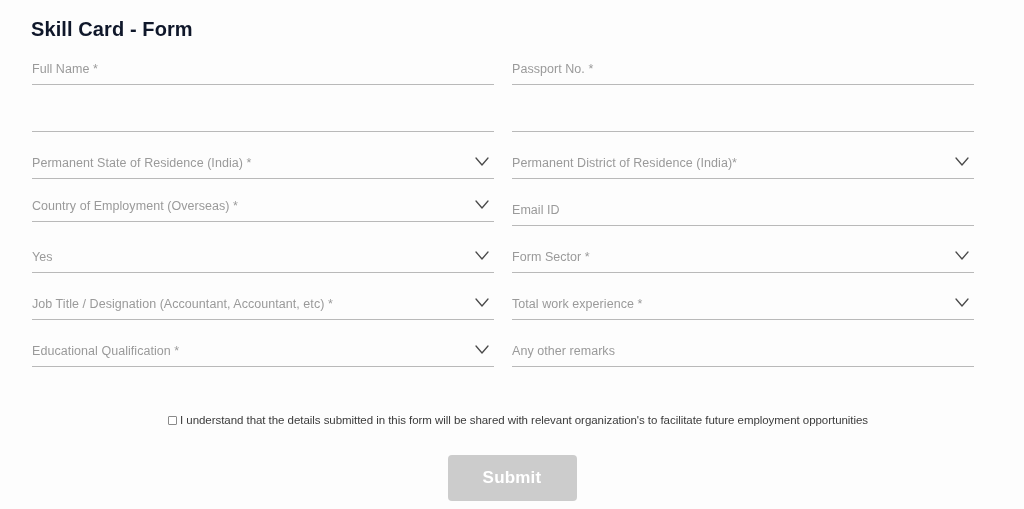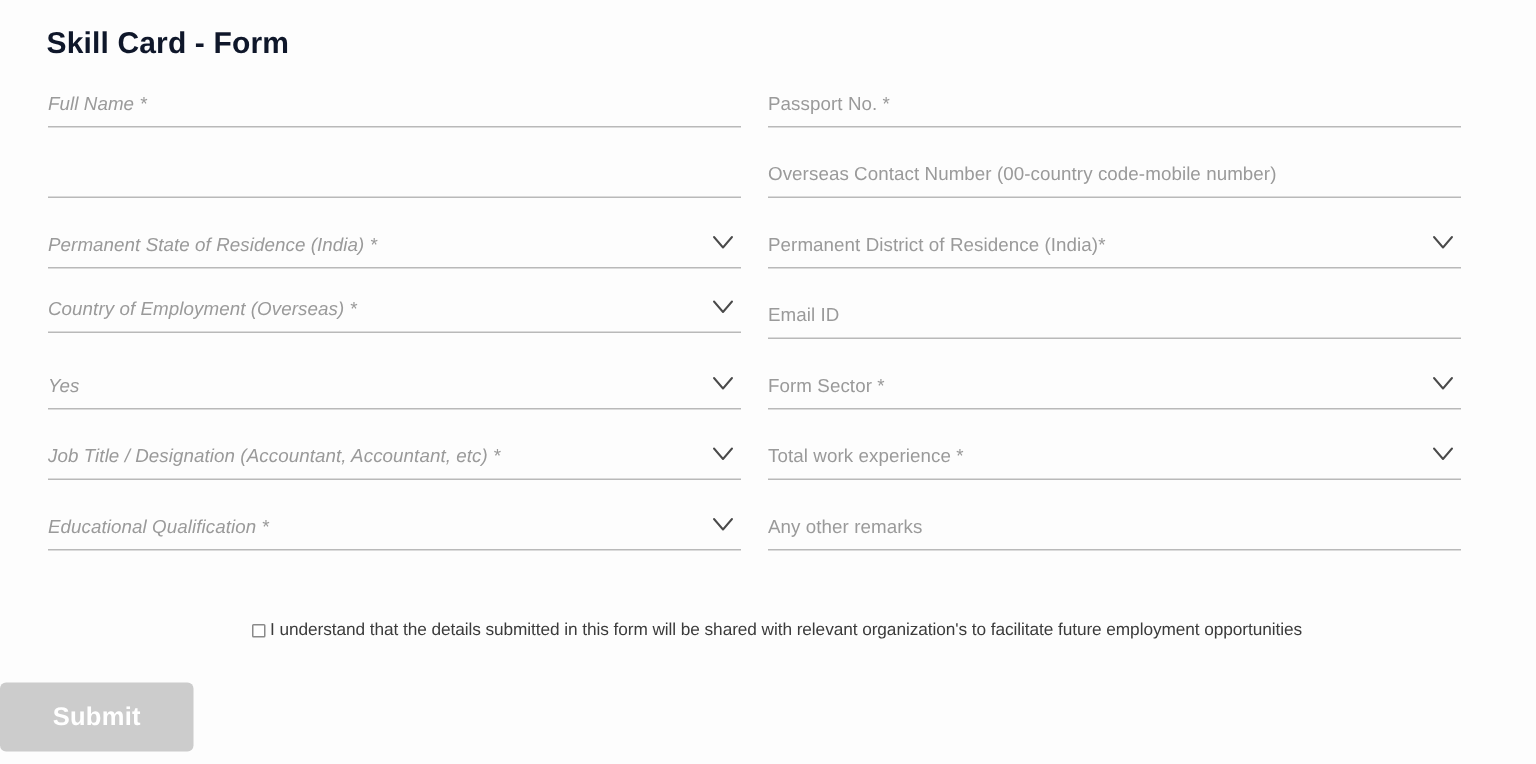--- a/index.html
+++ b/index.html
@@ -35,21 +35,20 @@
     top: 55px;
     width: 1024px;
   }
   .field {
     position: absolute;
     height: 30px;
   }
   .field.col-left {
     left: 32px;
     width: 462px;
-    font-style: italic;
   }
   .field.col-right {
     left: 512px;
     width: 462px;
   }
   .field-label {
     position: absolute;
     left: 0;
     top: 7px;
     font-size: 12.5px;
@@ -99,20 +98,21 @@
     margin-left: 3px;
     line-height: 14px;
     letter-spacing: -0.05px;
   }
   .submit-wrap {
     position: absolute;
     left: 0;
     top: 455px;
     width: 1024px;
     display: flex;
+    justify-content: center;
   }
   .submit-button {
     width: 129px;
     height: 46px;
     background: #cccccc;
     border: none;
     border-radius: 4px;
     color: #ffffff;
     font-size: 17px;
     font-weight: bold;
@@ -134,21 +134,20 @@
         <div class="field-underline"></div>
       </div>
       <div class="field col-right" style="top: 0px;">
         <div class="field-label">Passport No. *</div>
         <div class="field-underline"></div>
       </div>
       <div class="field col-left" style="top: 47px;">
         <div class="field-underline"></div>
       </div>
       <div class="field col-right" style="top: 47px;">
-        <div class="field-label">Overseas Contact Number (00-country code-mobile number)</div>
         <div class="field-underline"></div>
       </div>
       <div class="field col-left" style="top: 94px;">
         <div class="field-label">Permanent State of Residence (India) *</div>
         <span class="chevron">
           <svg width="14" height="10" viewBox="0 0 14 10">
             <path d="M1 1 L7 8 L13 1" fill="none" stroke="#4a4a4a" stroke-width="1.3" stroke-linecap="round" stroke-linejoin="round"></path>
           </svg>
         </span>
         <div class="field-underline"></div>

